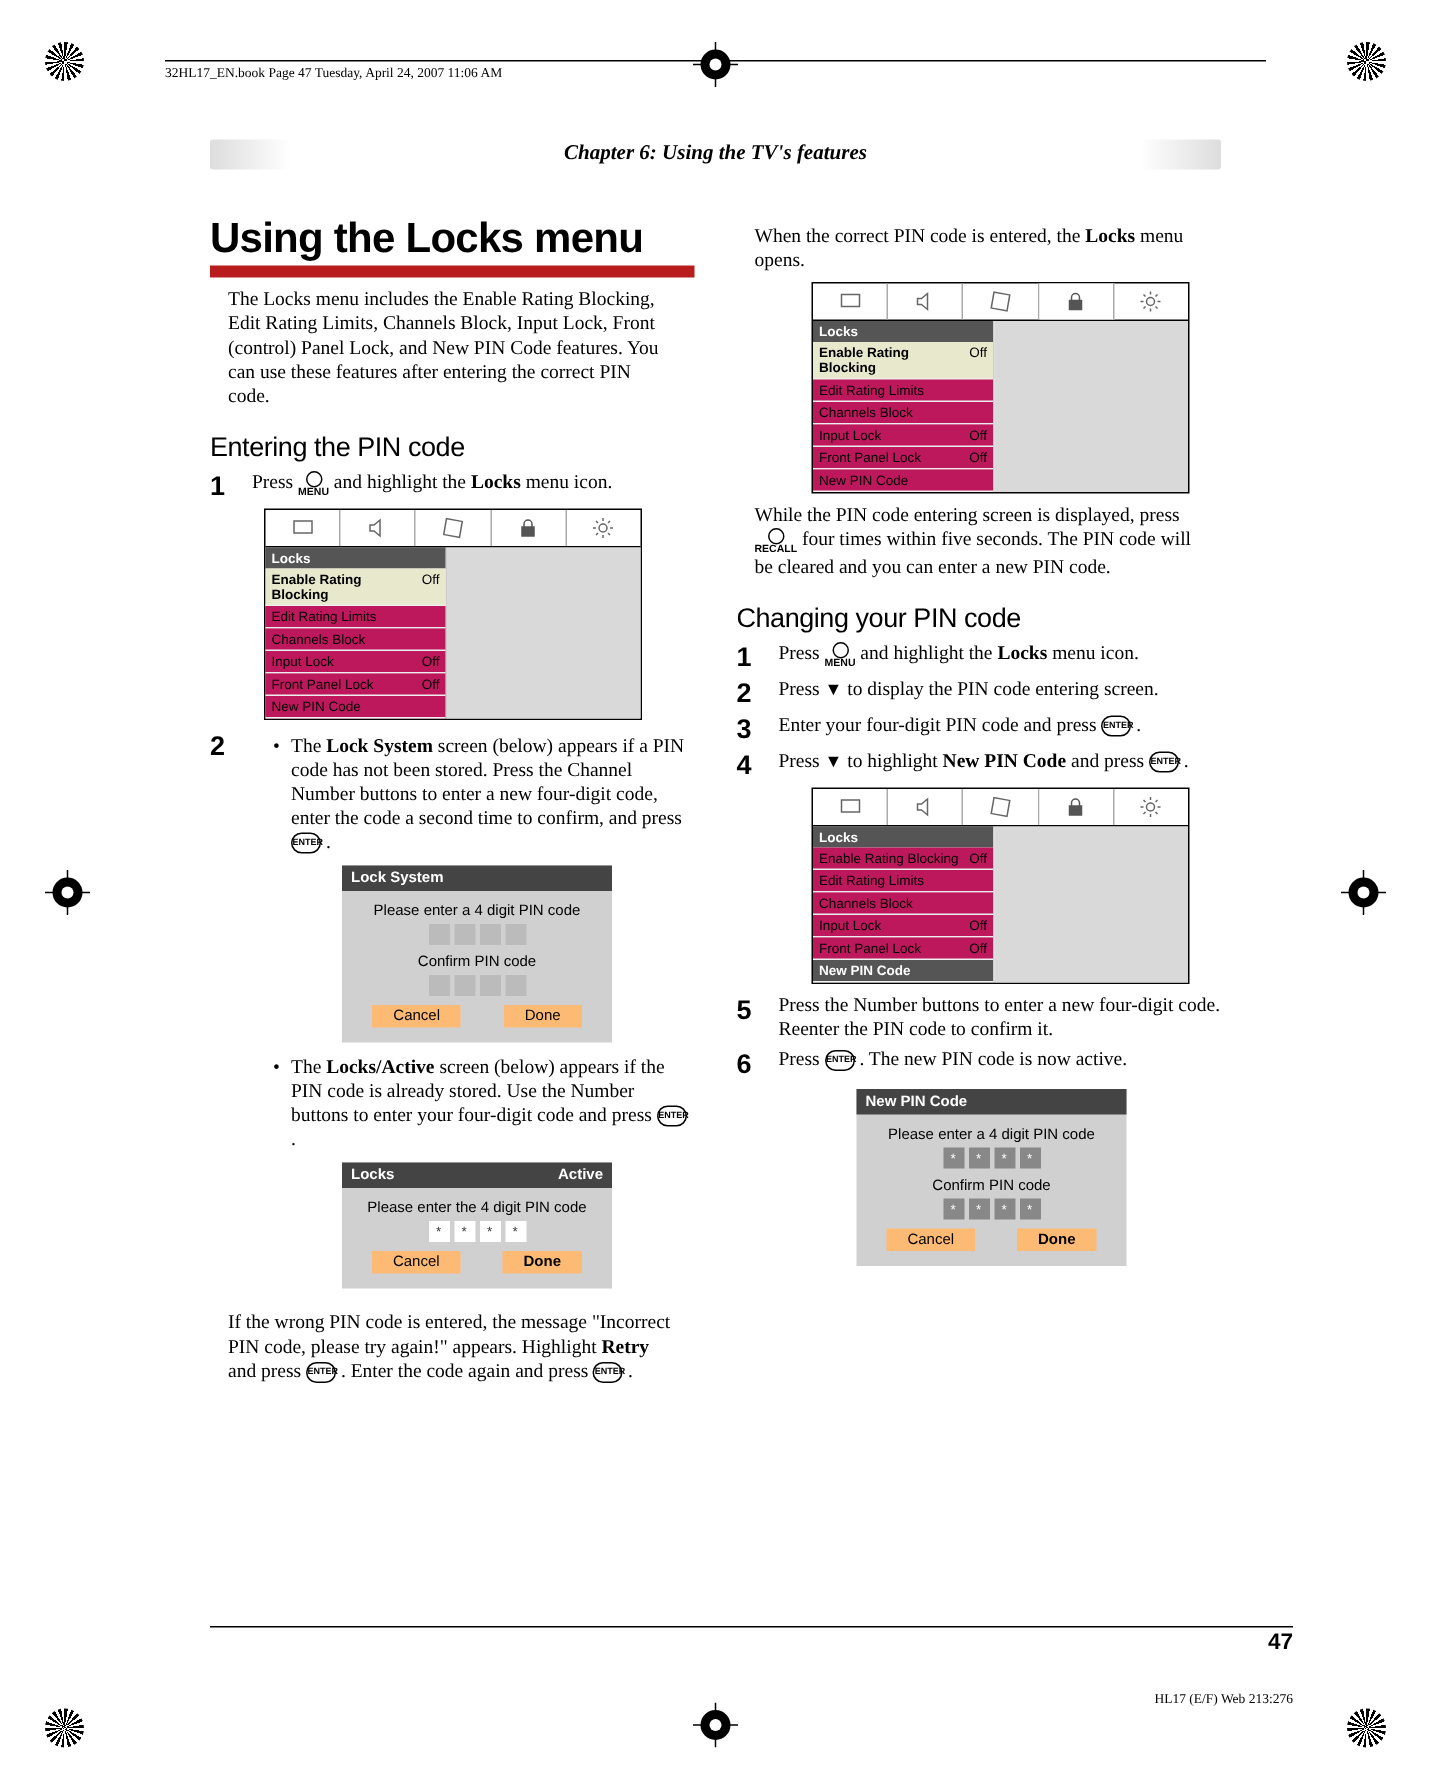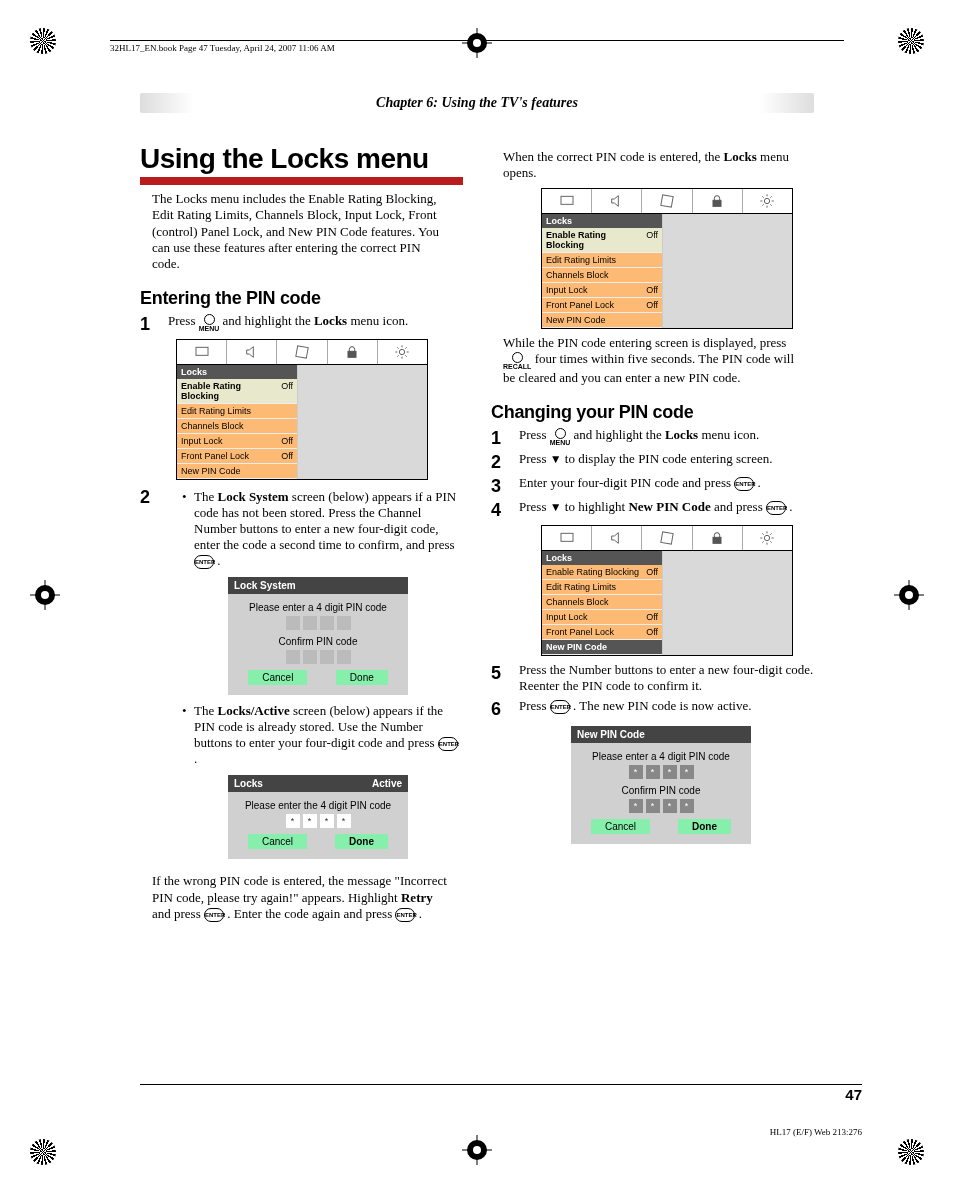--- a/index.html
+++ b/index.html
@@ -67,21 +67,21 @@
     font-family: Arial, sans-serif;
     font-weight: 900;
     font-size: 28px;
     margin: 0 0 4px 0;
     border-bottom: 8px solid #b91c1c;
     padding-bottom: 2px;
     letter-spacing: -0.5px;
   }
   h2 {
     font-family: Arial, sans-serif;
-    font-weight: 700;
+    font-weight: 400;
     font-size: 18px;
     margin: 16px 0 4px 0;
     letter-spacing: -0.3px;
   }
   p { margin: 6px 12px; line-height: 1.25; }
   .steps { }
   .step { display: flex; align-items: flex-start; margin: 4px 0; }
   .step-num {
     font-family: Arial, sans-serif;
     font-weight: 900;
@@ -156,21 +156,21 @@
     border-right: 1px solid #ccc;
   }
   .menubox .panel-title {
     background: #555; color: #fff; font-weight: bold;
     padding: 2px 4px;
   }
   .menubox .row {
     display: flex; justify-content: space-between;
     padding: 2px 4px;
     border-bottom: 1px solid #eee;
-    background: #fdba74;
+    background: #be185d;
   }
   .menubox .row.hl { background: #e8e8cc; }
   .menubox .row.hlb { background: #555; color: #fff; }
   .menubox .rest { flex: 1; background: #d9d9d9; min-height: 90px; }
 
   
   .dialog {
     width: 180px;
     margin: 8px auto 8px 60px;
     font-family: Arial, sans-serif;
@@ -192,21 +192,21 @@
   }
   .pinbox {
     width: 14px; height: 14px; background: #fff;
     display: flex; align-items: center; justify-content: center;
     font-size: 9px; color: #333;
   }
   .pinbox.grey { background: #bbb; }
   .pinbox.dark { background: #888; color:#fff;}
   .dlg-btns { display: flex; justify-content: space-around; margin-top: 6px; }
   .dlg-btn {
-    background: #86efac; padding: 2px 14px; font-size: 10px;
+    background: #fdba74; padding: 2px 14px; font-size: 10px;
   }
   .dlg-btn.bold { font-weight: bold; }
 
   .pagenum {
     position: absolute;
     right: 92px;
     bottom: 90px;
     font-family: Arial, sans-serif;
     font-weight: 700;
     font-size: 15px;

